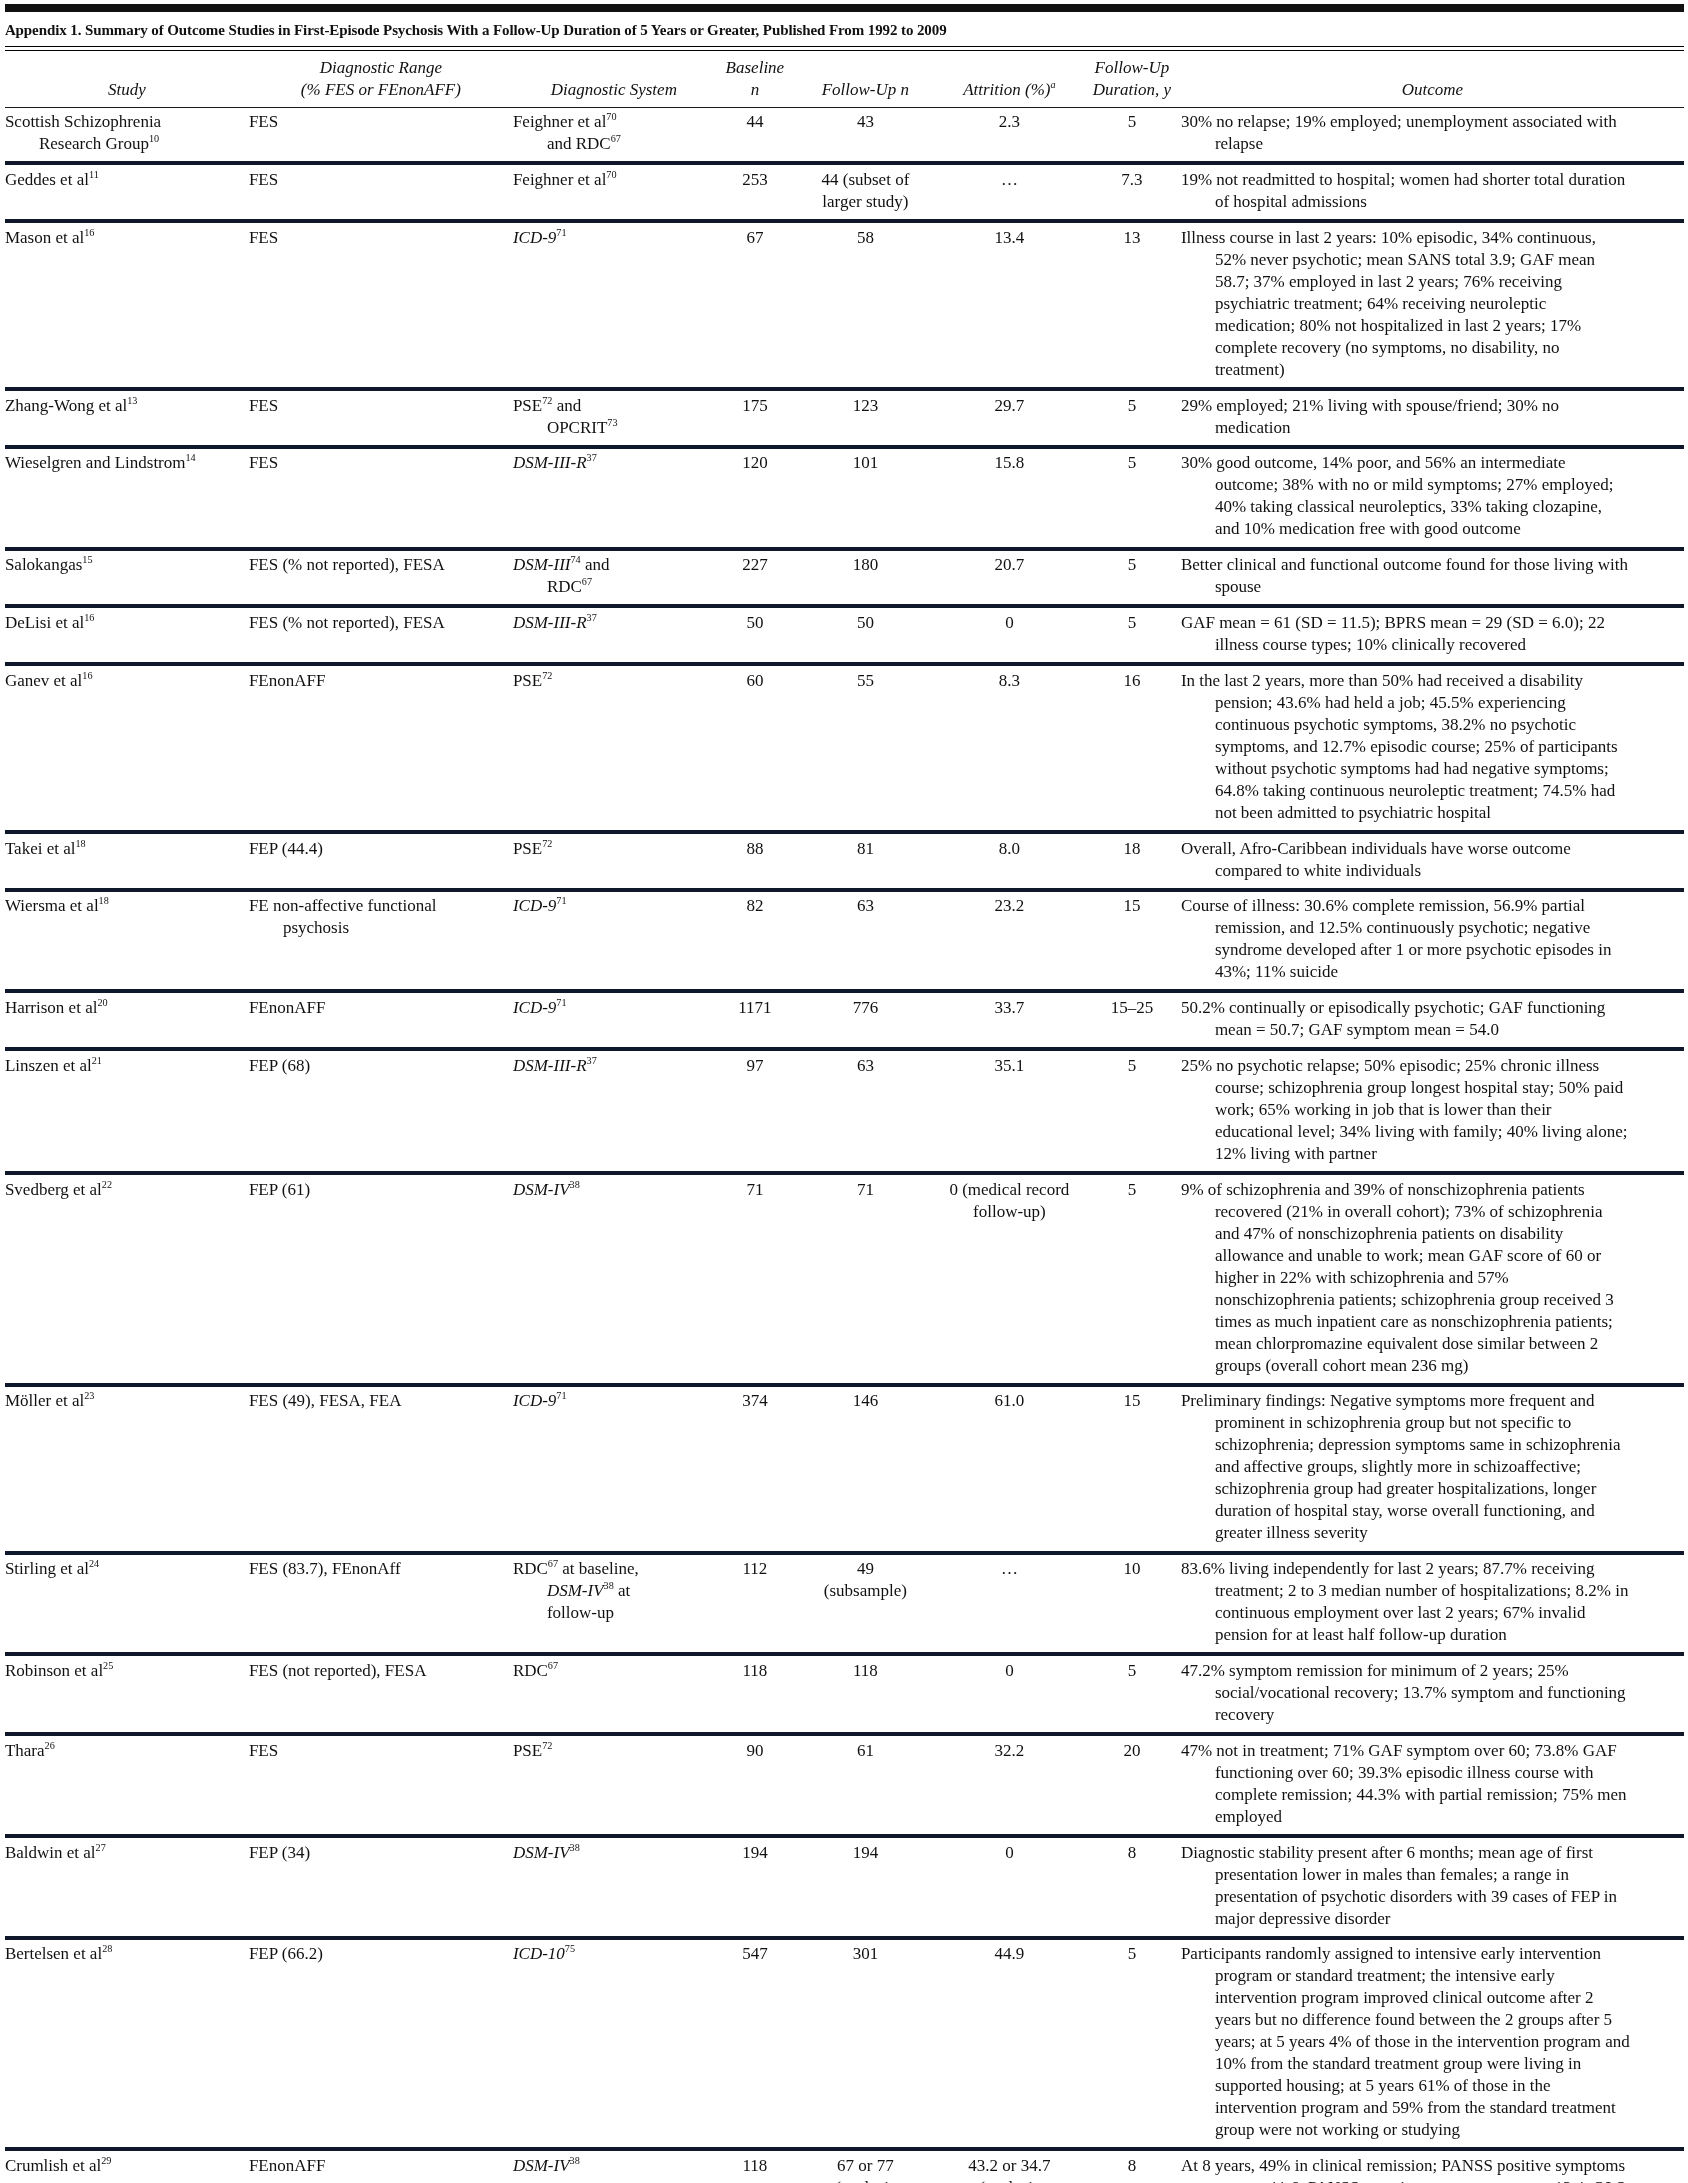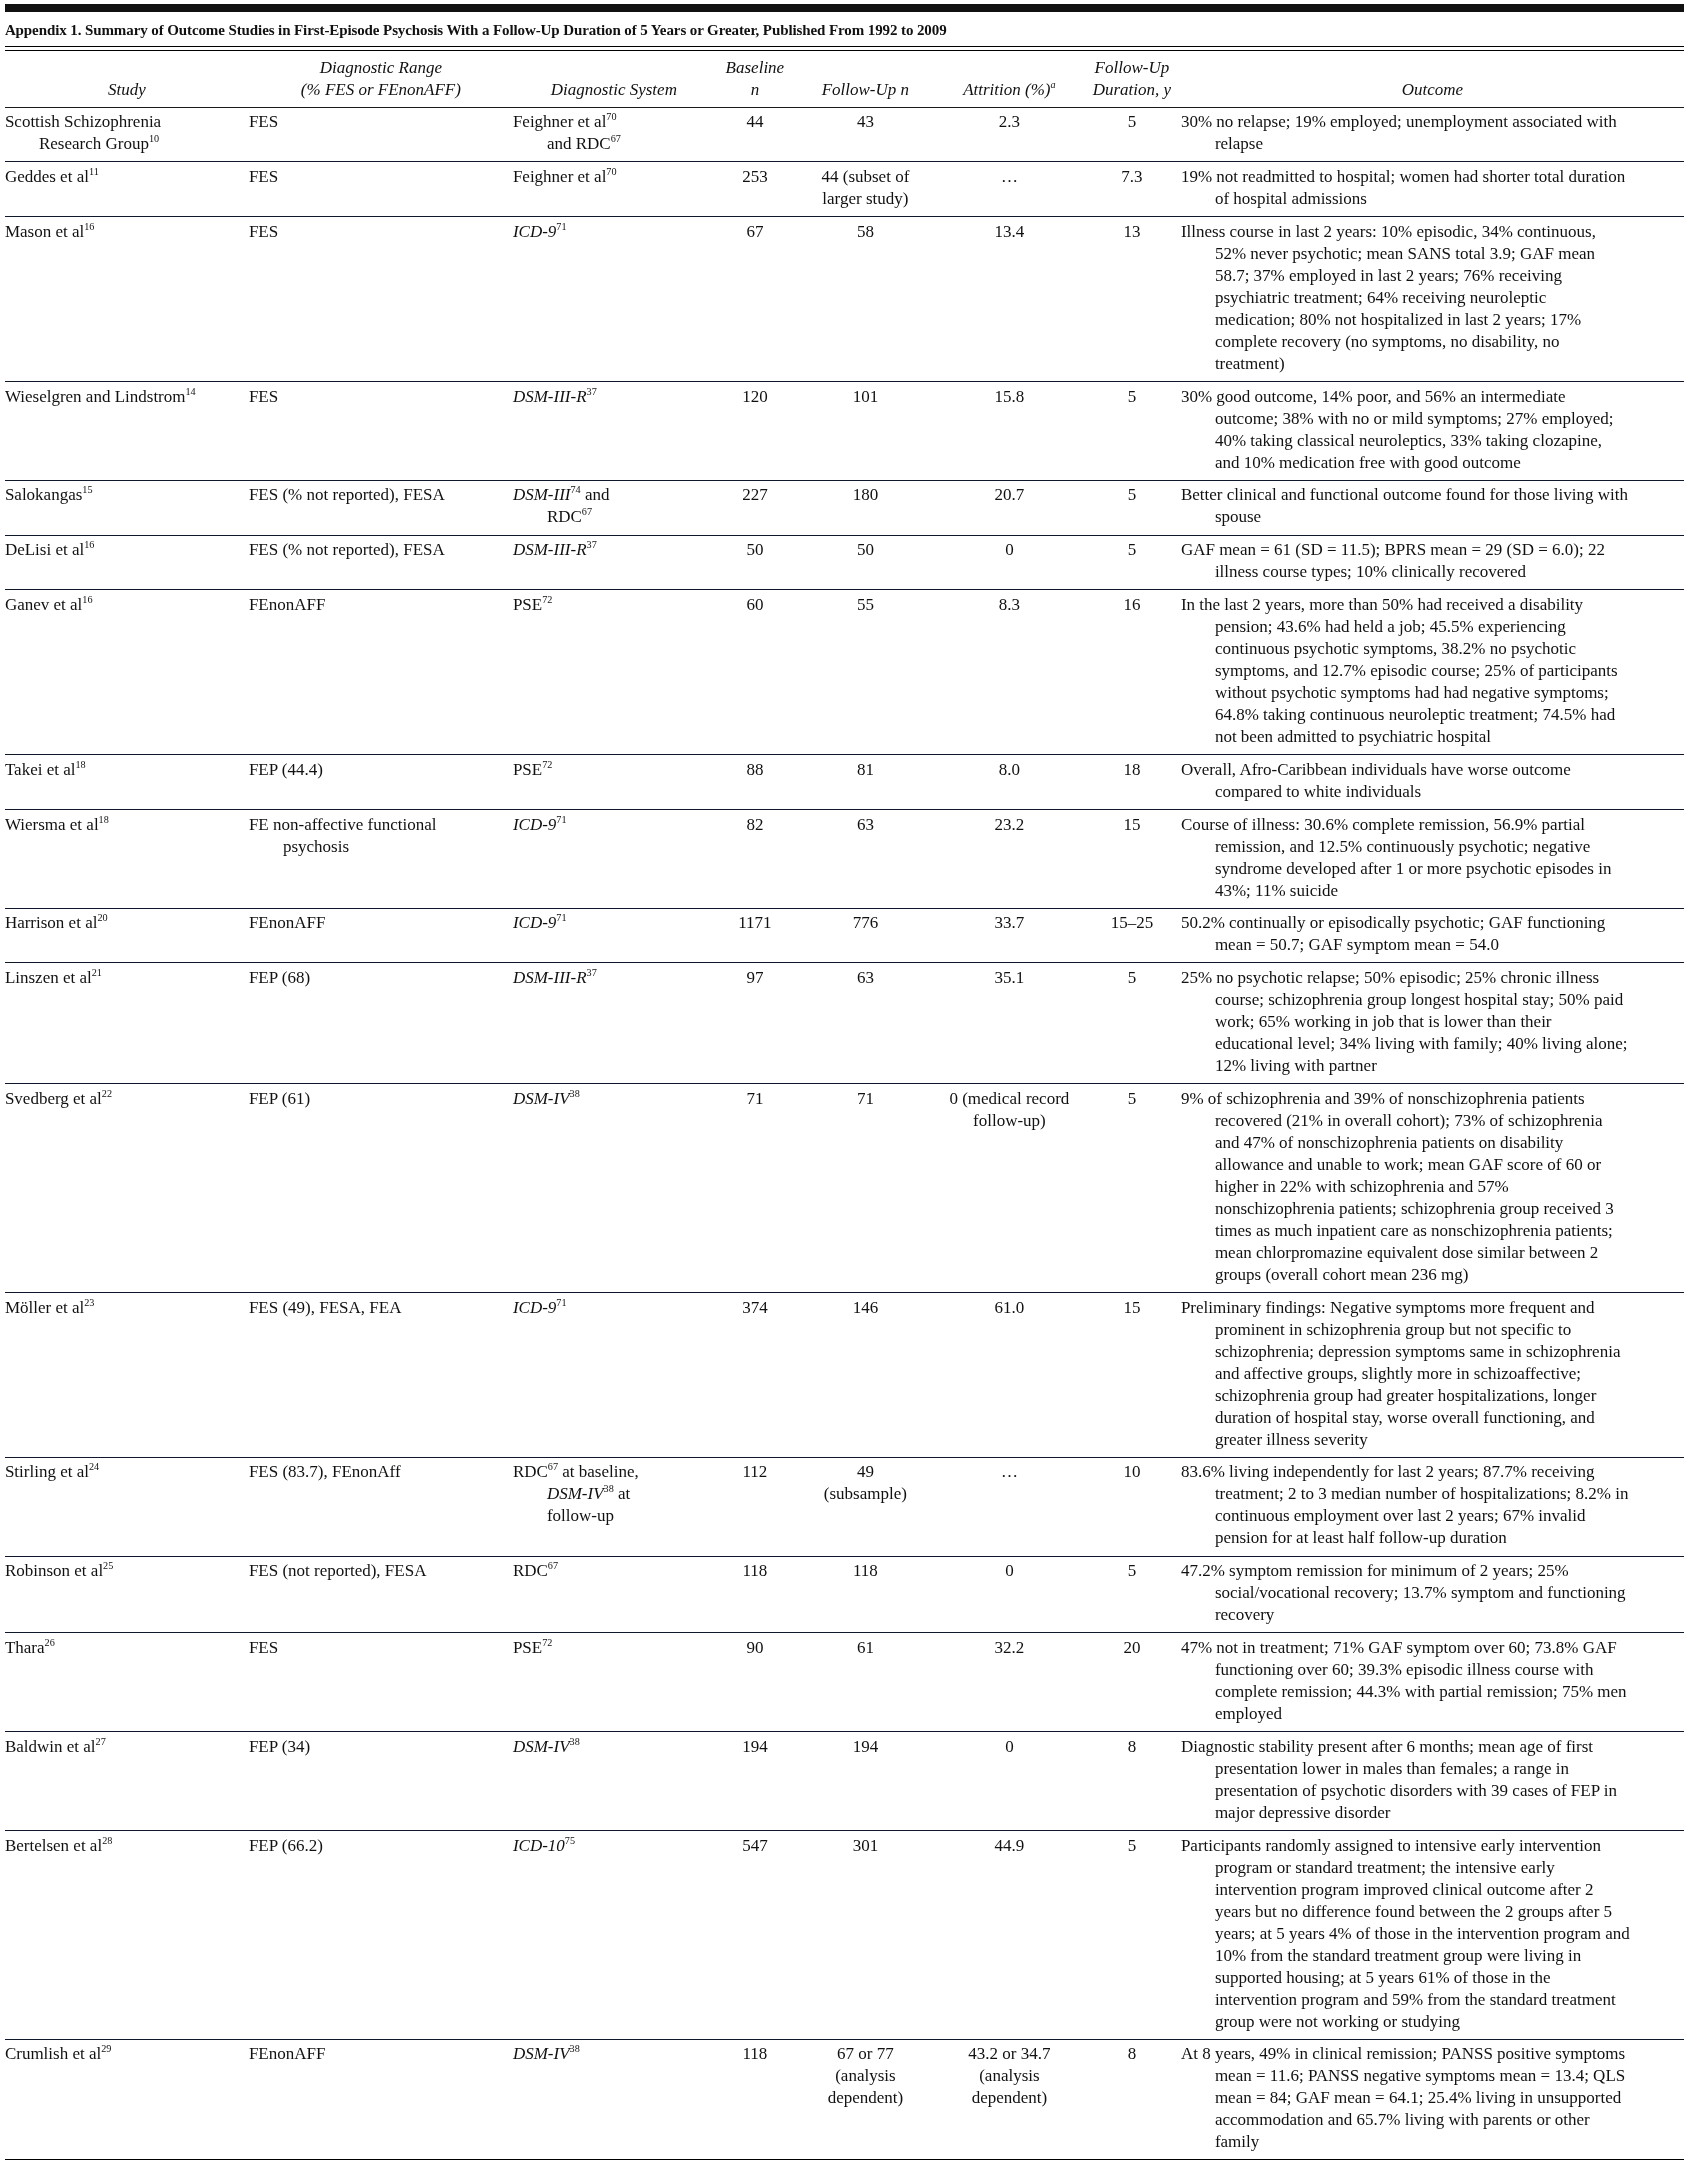--- a/index.html
+++ b/index.html
@@ -34,21 +34,21 @@
     table-layout: fixed;
   }
   th, td {
     white-space: pre-line;
     vertical-align: top;
     padding: 3.7px 0 6.1px 0;
     font-weight: normal;
   }
   thead th { vertical-align: bottom; padding: 4.9px 0 5.5px 0; font-style: italic; }
   thead tr { border-bottom: 1.3px solid #1a1a1a; }
-  tbody tr { border-top: 1px solid #0f172a; }
+  tbody tr { border-top: 4px solid #0f172a; }
   tbody tr:first-child { border-top: none; }
   tbody { border-bottom: 1.6px solid #000; }
   
   th:nth-child(1), th:nth-child(3) { text-align: center; }
   th:nth-child(2), th:nth-child(4), th:nth-child(5),
   th:nth-child(6), th:nth-child(7), th:nth-child(8) { text-align: center; }
   td:nth-child(1), td:nth-child(2), td:nth-child(3), td:nth-child(8) {
     padding-left: 34px; text-indent: -34px; text-align: left;
   }
   td:nth-child(4), td:nth-child(5), td:nth-child(6), td:nth-child(7) {
@@ -119,20 +119,31 @@
           <td>Mason et al<sup>16</sup></td>
           <td>FES</td>
           <td><i>ICD-9</i><sup>71</sup></td>
           <td>67</td>
           <td>58</td>
           <td>13.4</td>
           <td>13</td>
           <td>Illness course in last 2 years: 10% episodic, 34% continuous, 52% never psychotic; mean SANS total 3.9; GAF mean 58.7; 37% employed in last 2 years; 76% receiving psychiatric treatment; 64% receiving neuroleptic medication; 80% not hospitalized in last 2 years; 17% complete recovery (no symptoms, no disability, no treatment)</td>
         </tr>
         <tr>
+          <td>Zhang-Wong et al<sup>13</sup></td>
+          <td>FES</td>
+          <td>PSE<sup>72</sup> and
+OPCRIT<sup>73</sup></td>
+          <td>175</td>
+          <td>123</td>
+          <td>29.7</td>
+          <td>5</td>
+          <td>29% employed; 21% living with spouse/friend; 30% no medication</td>
+        </tr>
+        <tr>
           <td>Wieselgren and Lindstrom<sup>14</sup></td>
           <td>FES</td>
           <td><i>DSM-III-R</i><sup>37</sup></td>
           <td>120</td>
           <td>101</td>
           <td>15.8</td>
           <td>5</td>
           <td>30% good outcome, 14% poor, and 56% an intermediate outcome; 38% with no or mild symptoms; 27% employed; 40% taking classical neuroleptics, 33% taking clozapine, and 10% medication free with good outcome</td>
         </tr>
         <tr>

